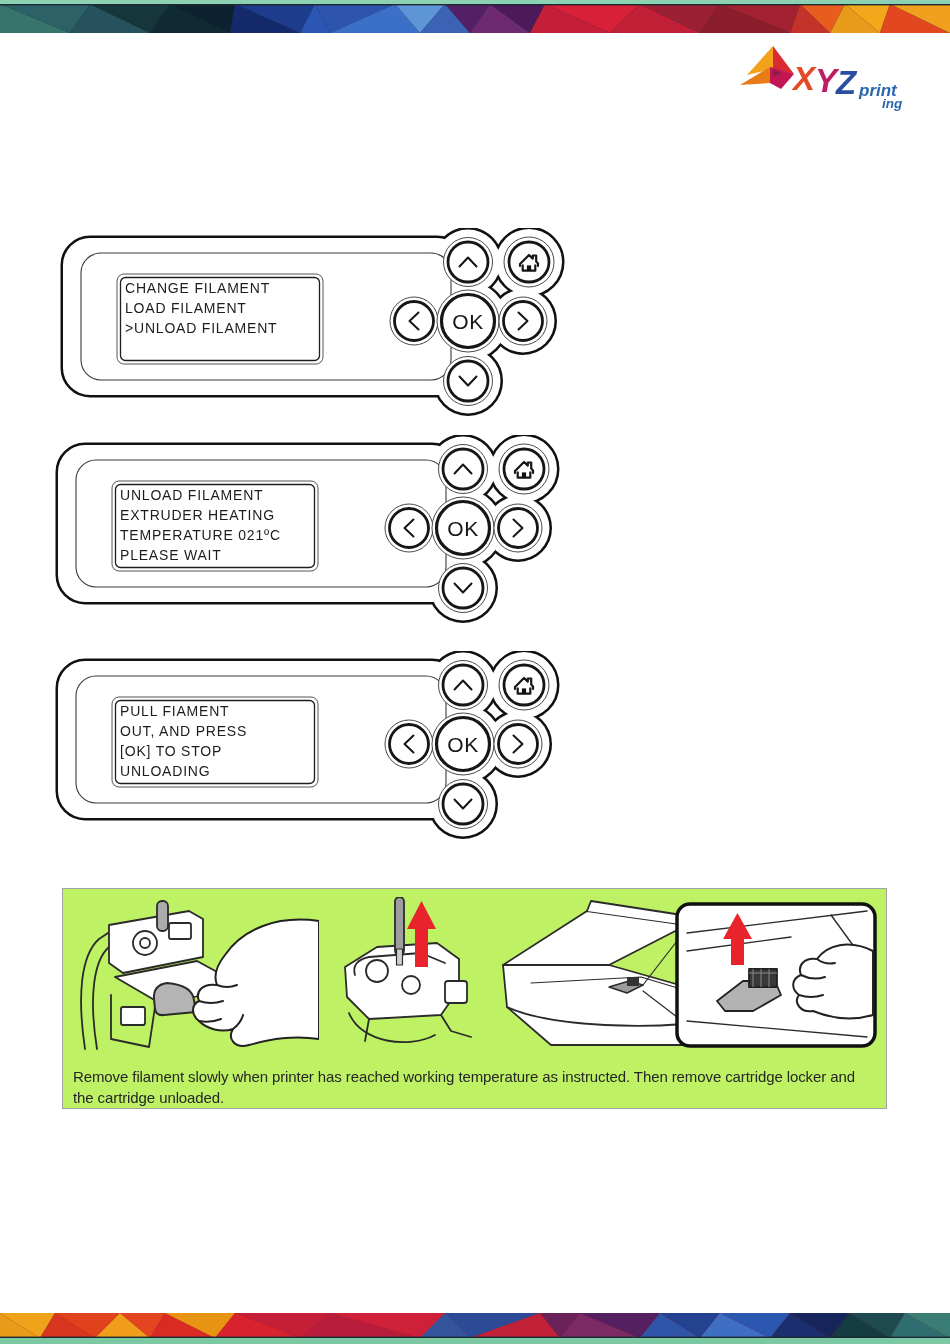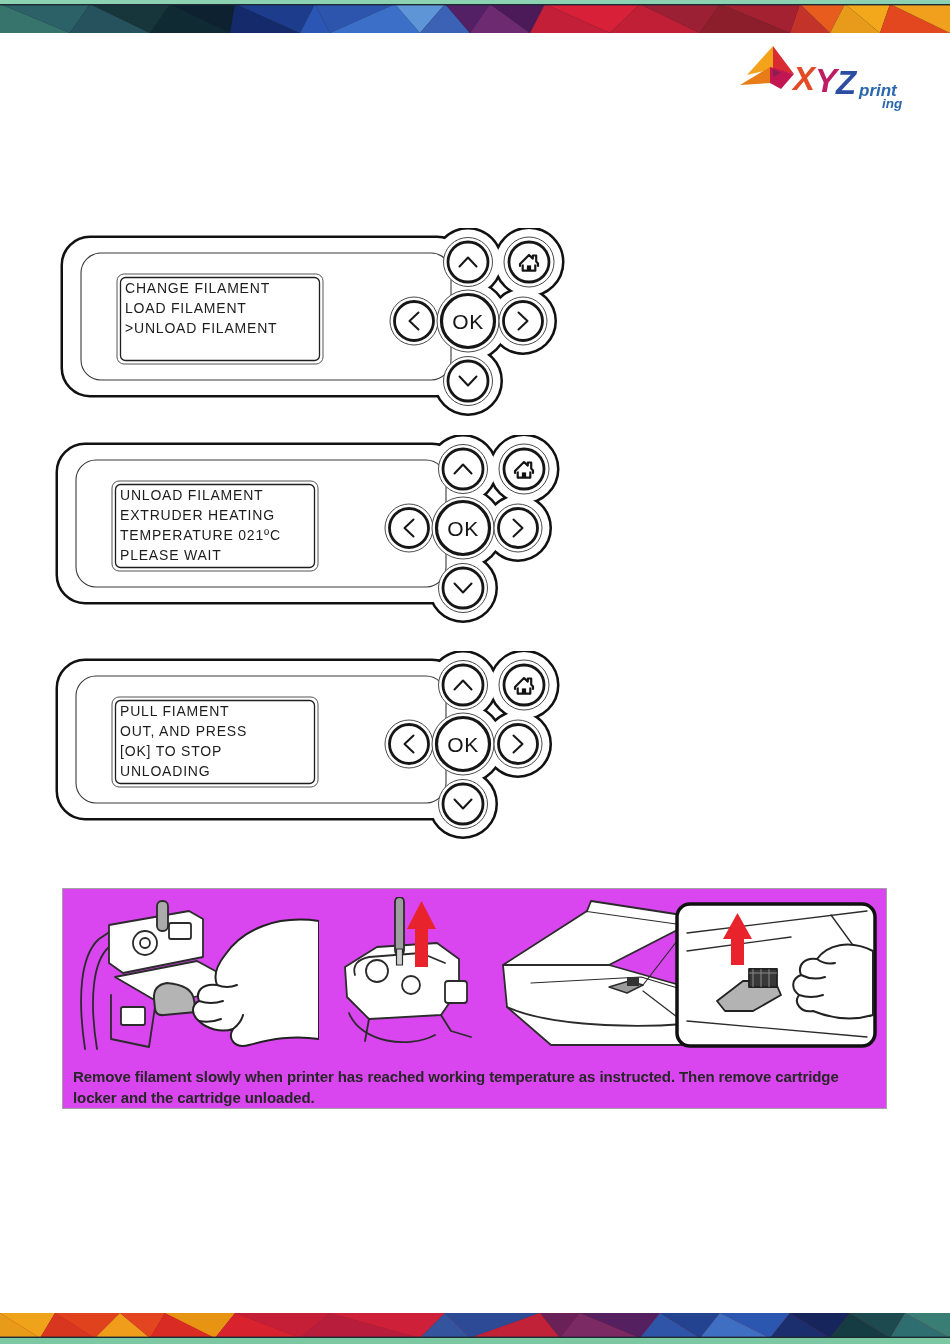--- a/index.html
+++ b/index.html
@@ -14,21 +14,21 @@
   #logo{position:absolute;left:733px;top:42px;width:178px;height:70px;}
   .logo-letter{font-style:italic;font-weight:bold;font-family:"Liberation Sans",sans-serif;}
   .panel{position:absolute;width:514px;height:193px;}
   #panel-1{left:60px;top:228px;}
   #panel-2{left:55px;top:435px;}
   #panel-3{left:55px;top:651px;}
   .lcd-line{font-family:"Liberation Sans",sans-serif;font-size:14px;letter-spacing:0.8px;fill:#1d1d1d;}
   .ok-label{font-family:"Liberation Sans",sans-serif;font-size:21px;letter-spacing:0.5px;
             fill:#161616;text-anchor:middle;}
   #figure-box{position:absolute;left:62px;top:888px;width:823px;height:219px;
-              border:1.5px solid #a3a3a3;background:#d946ef;font-weight:bold;}
+              border:1.5px solid #a3a3a3;background:#bef264;}
   .fig{position:absolute;}
   #fig-1{left:8px;top:10px;}
   #fig-2{left:262px;top:8px;}
   #fig-3{left:428px;top:10px;}
   #figure-caption{position:absolute;left:10px;top:177px;width:805px;
                   font-size:15px;line-height:21px;color:#262626;letter-spacing:-0.1px;}
 </style>
 </head>
 <body>
 

